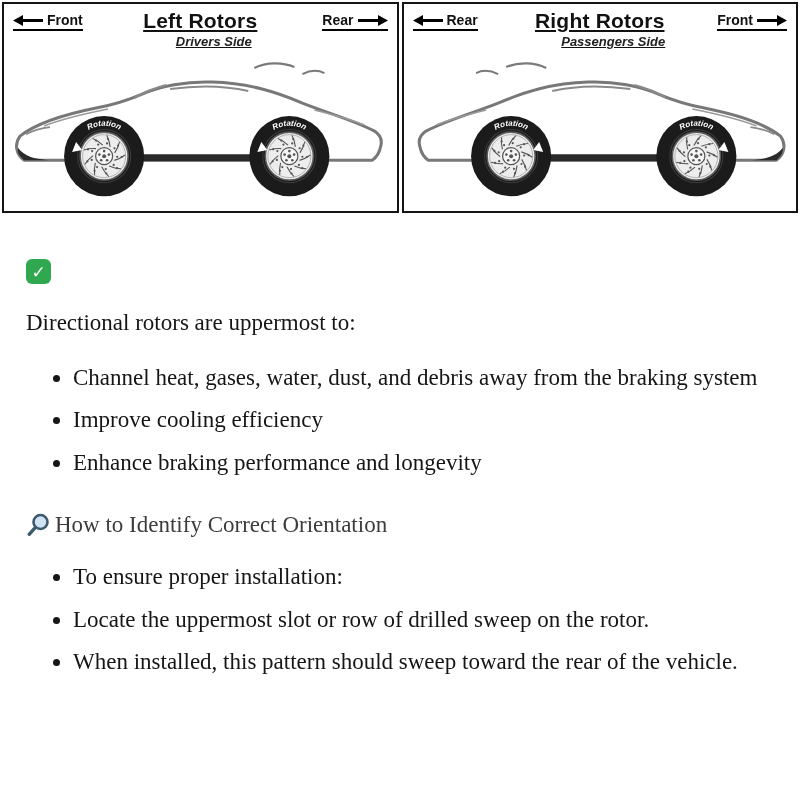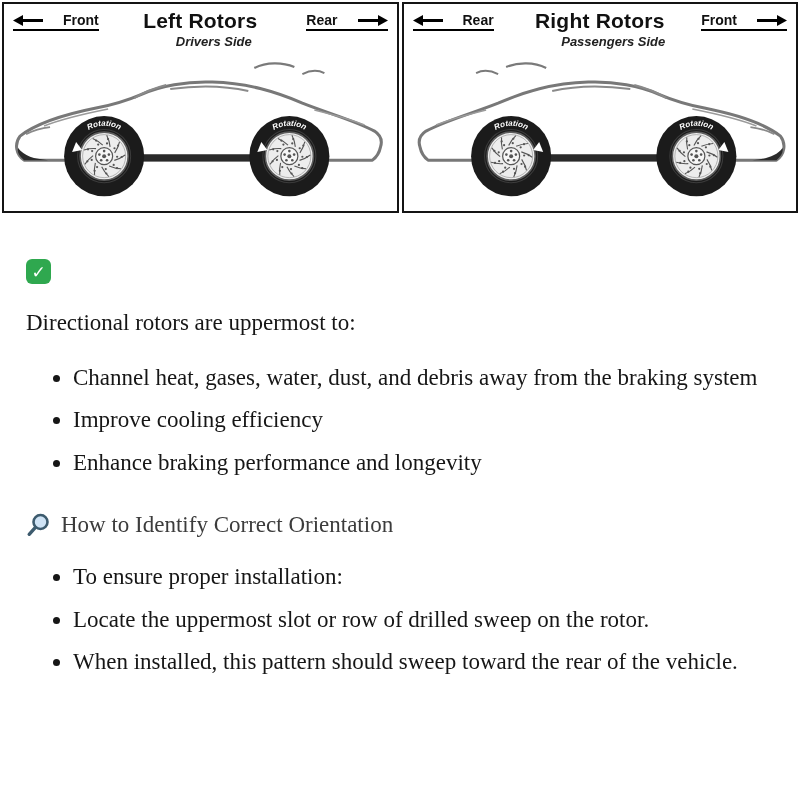--- a/index.html
+++ b/index.html
@@ -10,40 +10,40 @@
     color:#161616;
   }
   
   .diagram { display:flex; gap:3px; padding:2px 2px 0 2px; }
   .panel {
     flex:1; border:2px solid #141414; background:#fff;
     position:relative; height:211px; overflow:hidden;
   }
   .panel-header { position:relative; height:48px; padding-top:5px; }
   .dir {
-    position:absolute; top:8px; display:inline-flex; align-items:center; gap:20px;
+    position:absolute; top:8px; display:inline-flex; align-items:center; gap:4px;
     font-family:"Liberation Sans", sans-serif; font-weight:bold; font-size:14px;
     border-bottom:2px solid #000; padding-bottom:1px; color:#111;
   }
   .dir-left { left:9px; }
   .dir-right { right:9px; }
-  .panel-title-block { text-align:center; font-family:"Liberation Sans", sans-serif; color:#111; }
+  .panel-title-block { text-align:center; font-family:"Liberation Sans", sans-serif; color:#111;text-decoration:underline; }
   .panel-title { font-size:21px; font-weight:bold; letter-spacing:.2px; }
   .panel-subtitle { font-size:13px; font-weight:bold; font-style:italic; margin-top:1px; color:#222;margin-left:27px; }
   .car-svg { width:100%; height:auto; display:block; margin-top:0px; }
   
   .content { padding:16px 26px 28px 26px; }
   .content p { font-size:23px; line-height:1.5; margin:12px 0 20px 0; }
   .sec-h2 {
     font-size:24px; font-weight:bold; margin:30px 0 22px 0;
     display:flex; align-items:center; gap:11px; color:#101010;
   }
   .sec-h3 {
     font-size:23px; font-weight:normal; color:#3c3c3c; margin:32px 0 22px 0;
-    display:flex; align-items:center; gap:9px;
+    display:flex; align-items:center; gap:3px;
   }
   .check-icon {
     width:25px; height:25px; flex:0 0 25px;
     background:#2fa84f; color:#fff; border-radius:6px;
     display:inline-flex; align-items:center; justify-content:center;
     font-size:17px; font-weight:bold; font-family:"DejaVu Sans", sans-serif;
   }
   .mag-icon { flex:0 0 26px; }
   ul.blist { margin:0 0 10px 0; padding-left:47px; list-style:disc; }
   ul.blist li { font-size:23px; line-height:1.5; margin-bottom:8px; }

